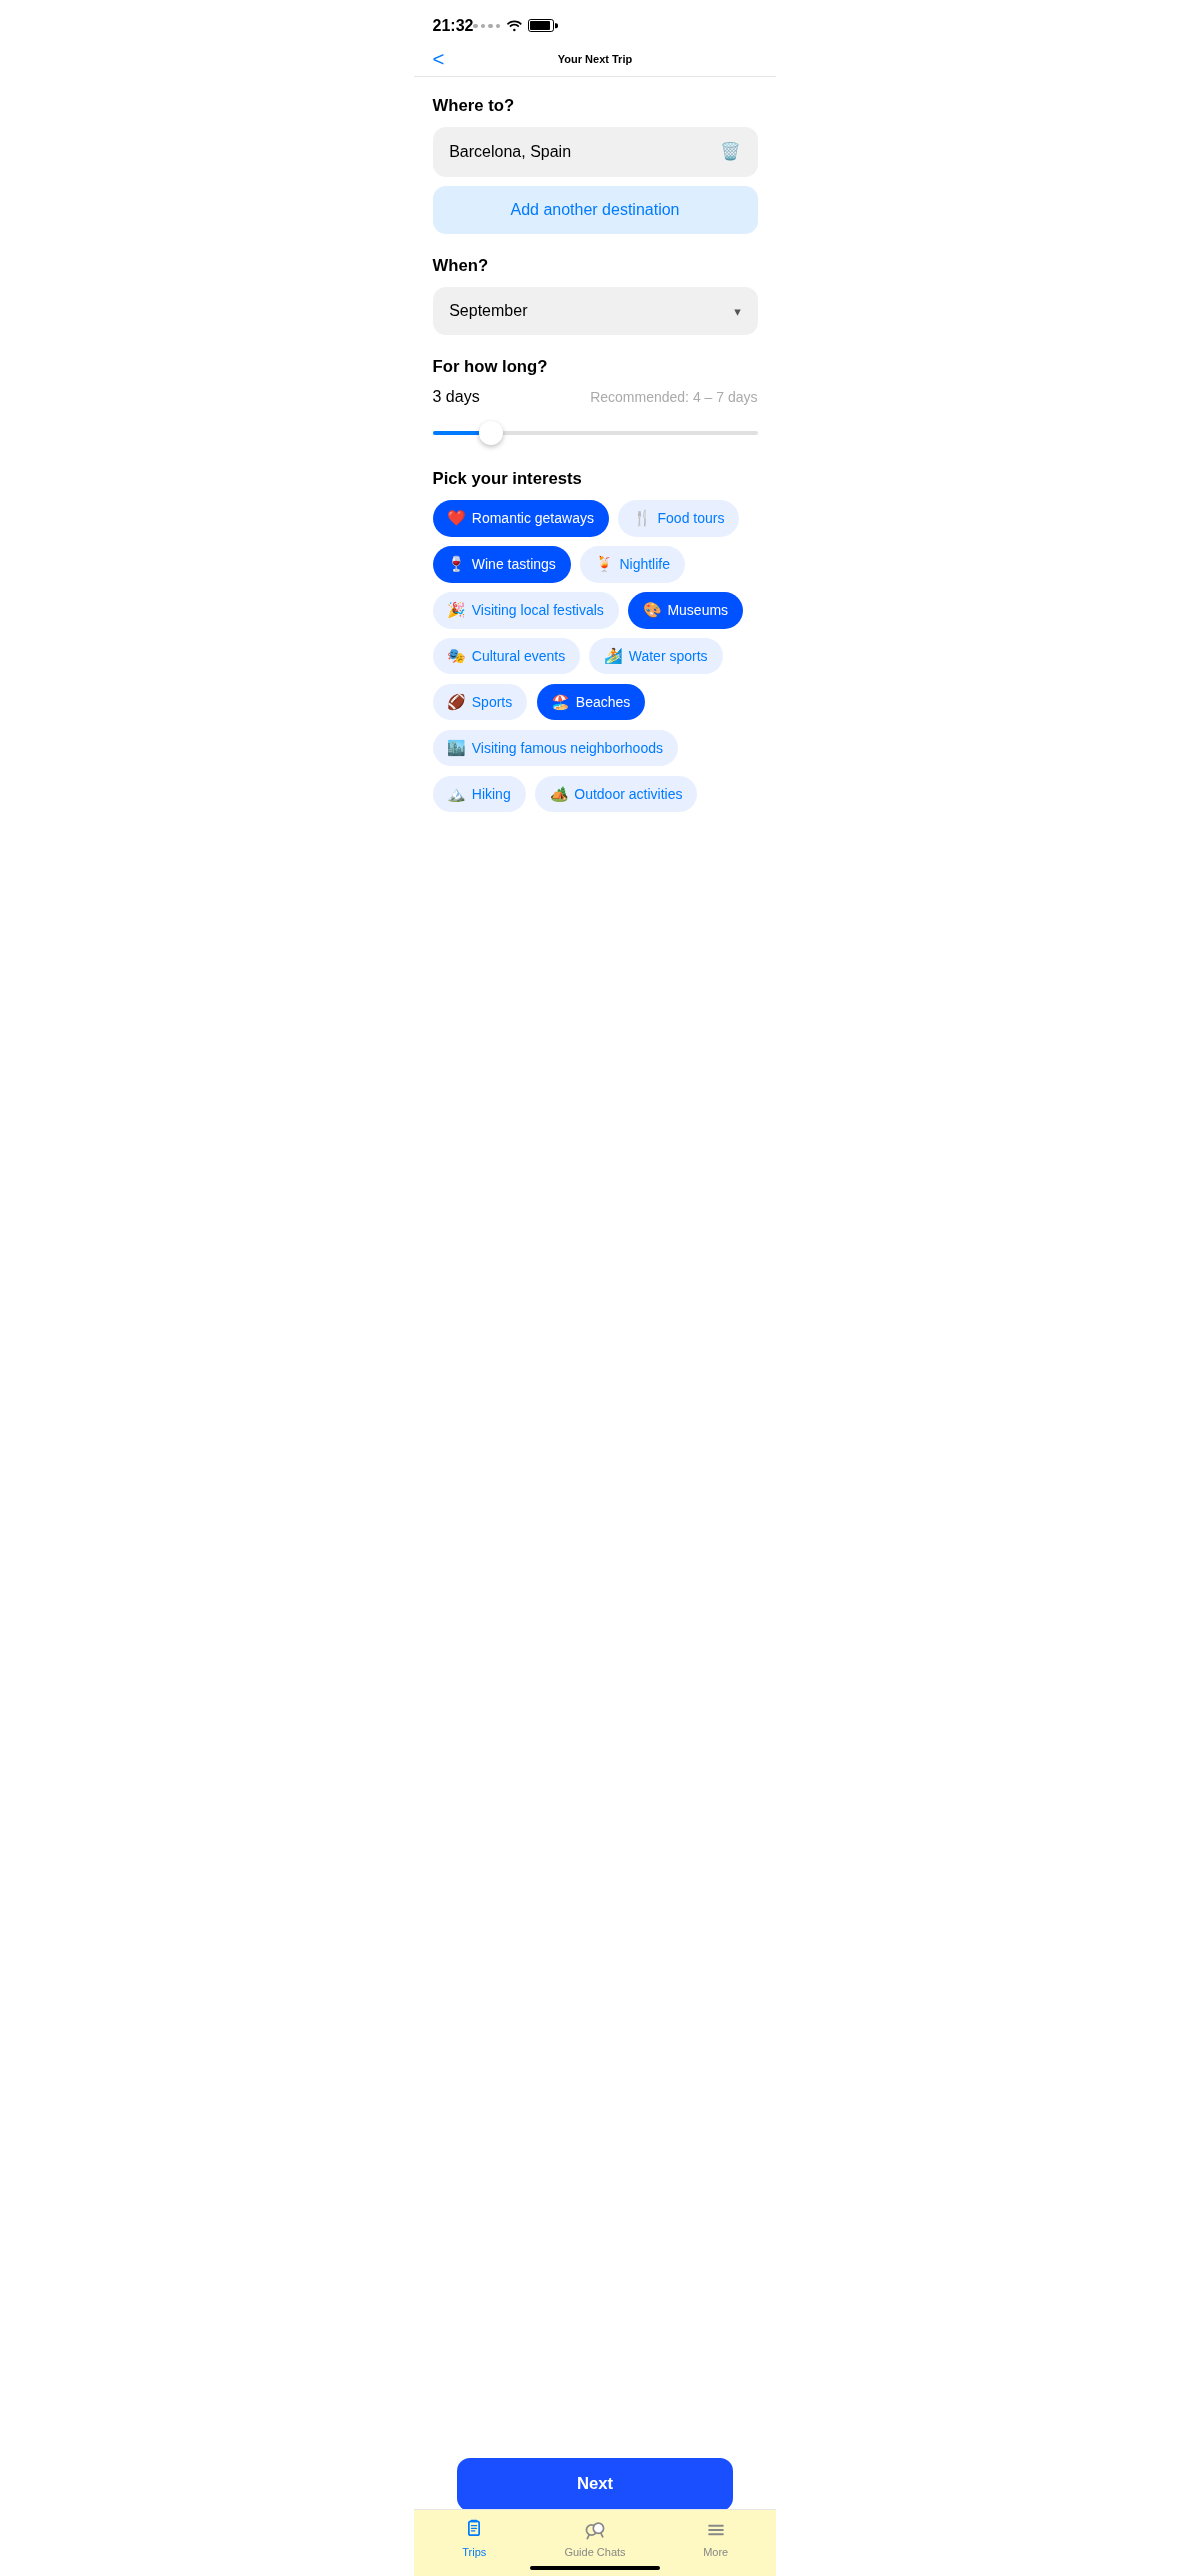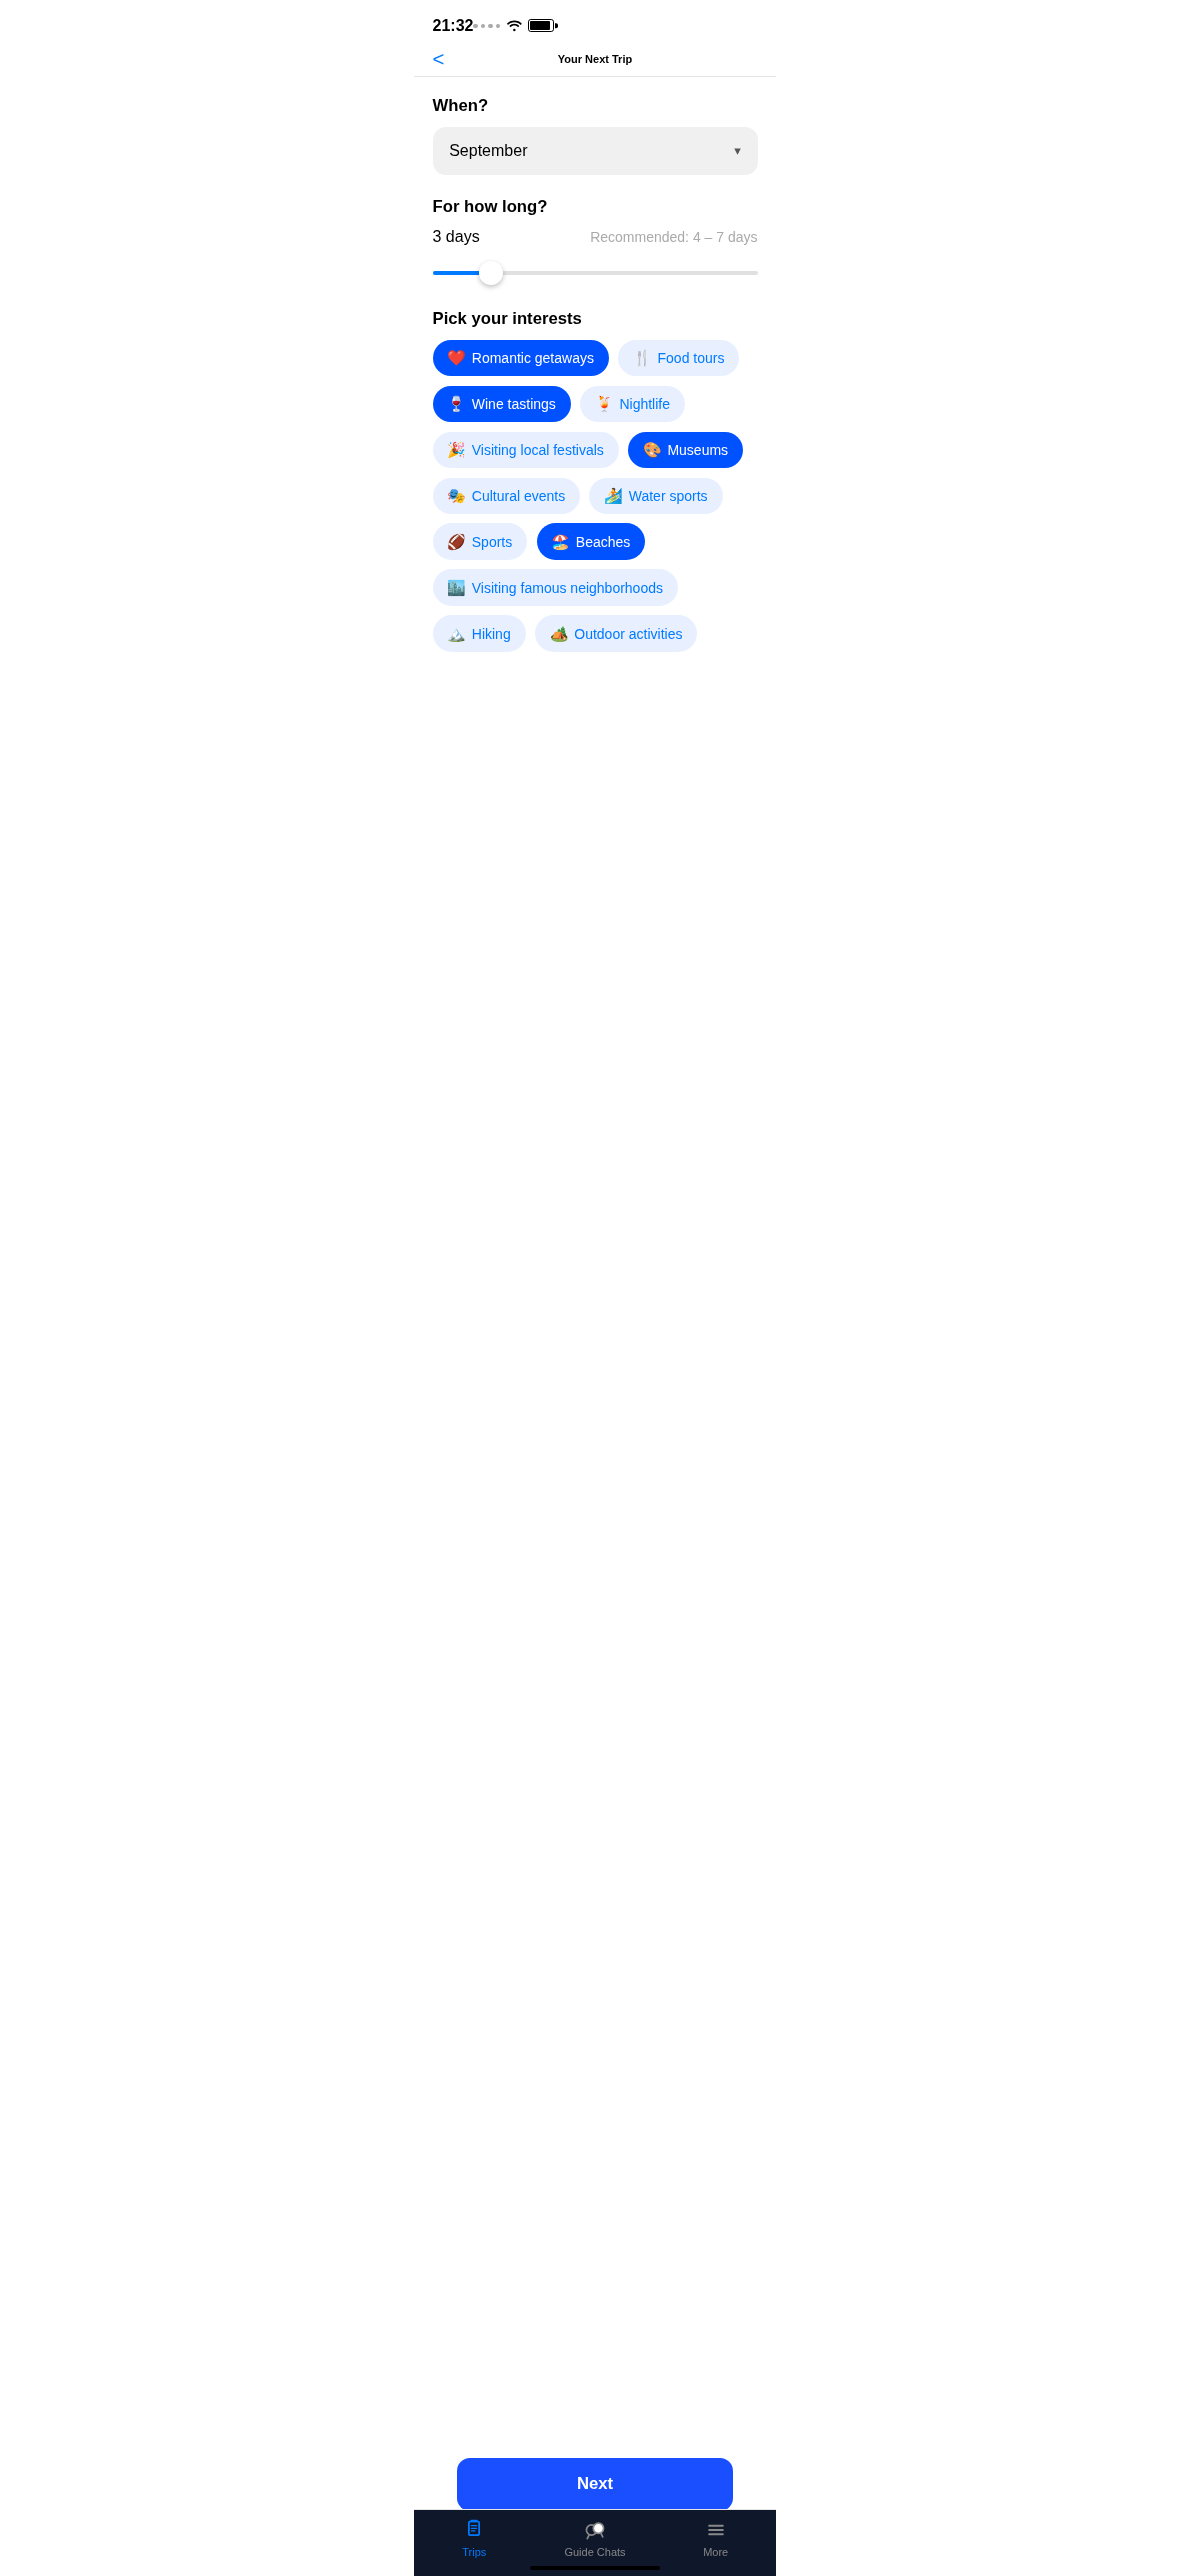--- a/index.html
+++ b/index.html
@@ -300,21 +300,21 @@
       cursor: pointer;
     }
 
     
     .tab-bar {
       position: fixed;
       bottom: 0;
       left: 50%;
       transform: translateX(-50%);
       width: 362px;
-      background: #0f172a;
+      background: #fef9c3;
       border-top: 0.9px solid #e5e5e5;
       display: flex;
       justify-content: space-around;
       align-items: center;
       padding: 7.4px 0 18.5px 0;
       z-index: 20;
     }
 
     .tab-item {
       display: flex;
@@ -380,20 +380,28 @@
   </div>
 </div>
 
 <div class="nav-header">
   <button class="back-button">&lt;</button>
   <span class="nav-title">Your Next Trip</span>
 </div>
 
 <div class="content">
 
+  <div class="section">
+    <div class="section-label">Where to?</div>
+    <div class="destination-field">
+      <span class="destination-text">Barcelona, Spain</span>
+      <span class="trash-icon">🗑️</span>
+    </div>
+    <button class="add-destination-btn">Add another destination</button>
+  </div>
 
   <div class="section">
     <div class="section-label">When?</div>
     <div class="when-field">
       <span class="when-text">September</span>
       <span class="chevron-down">▾</span>
     </div>
   </div>
 
   <div class="section">

